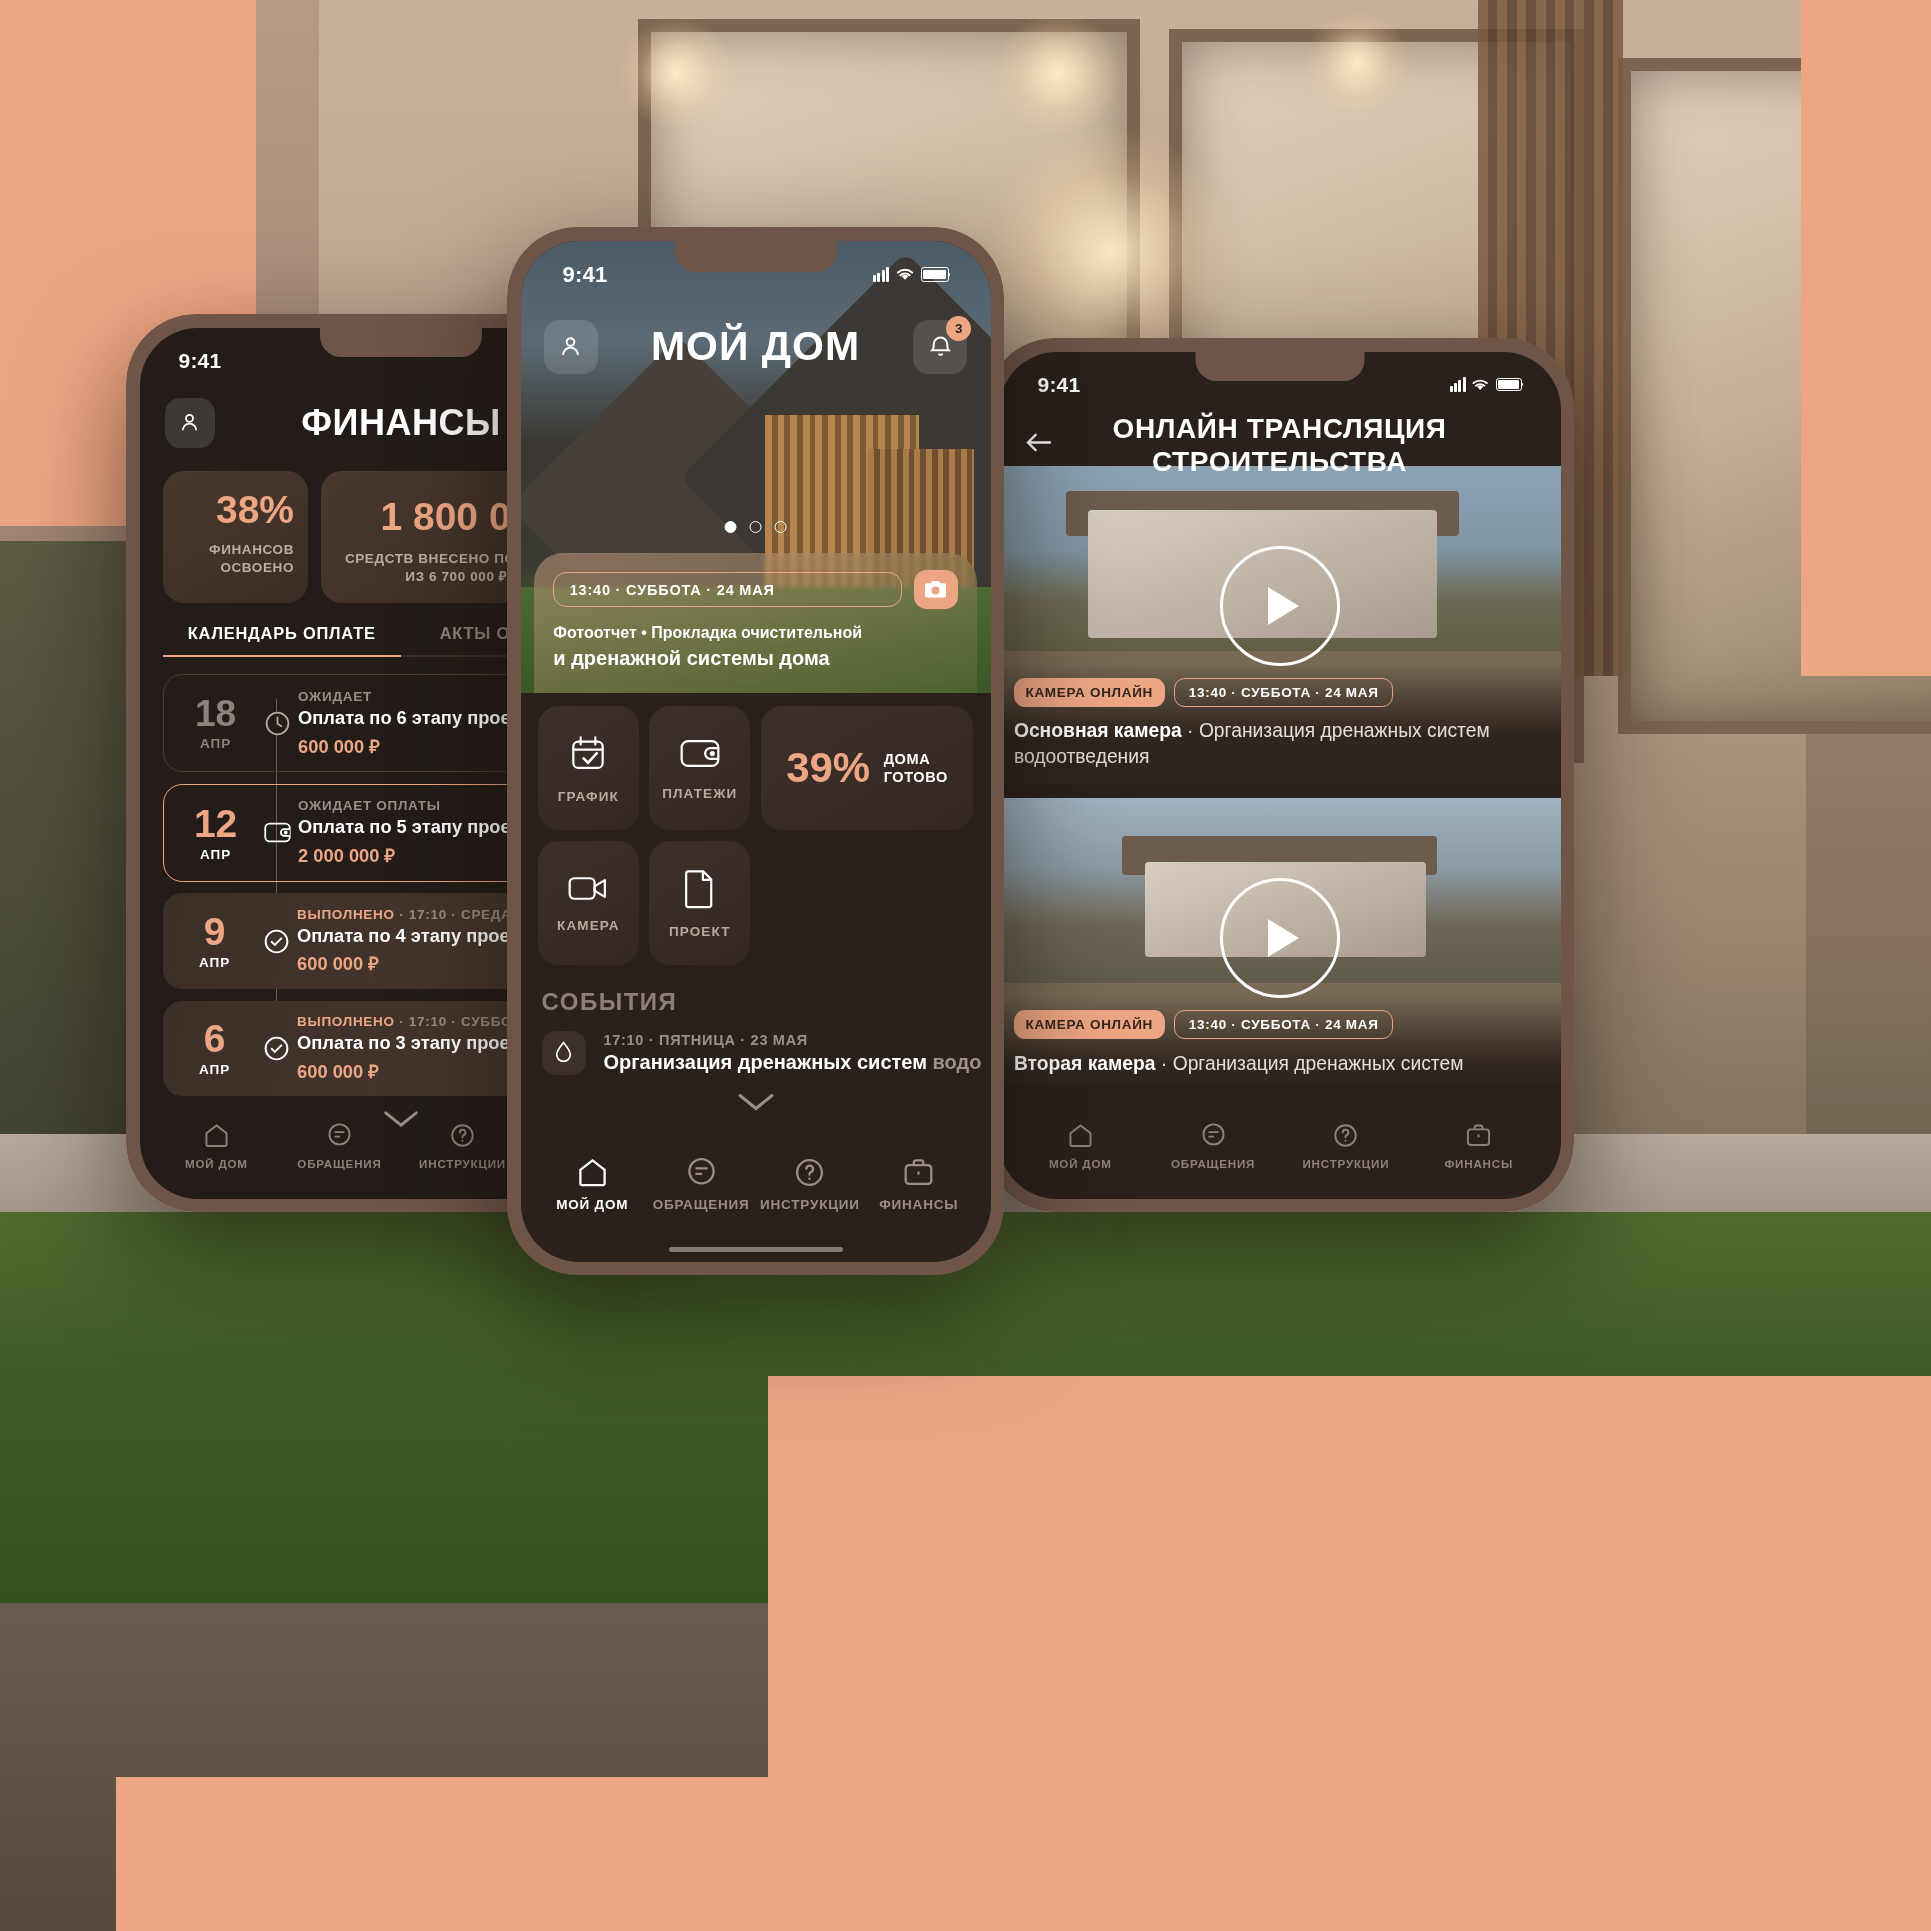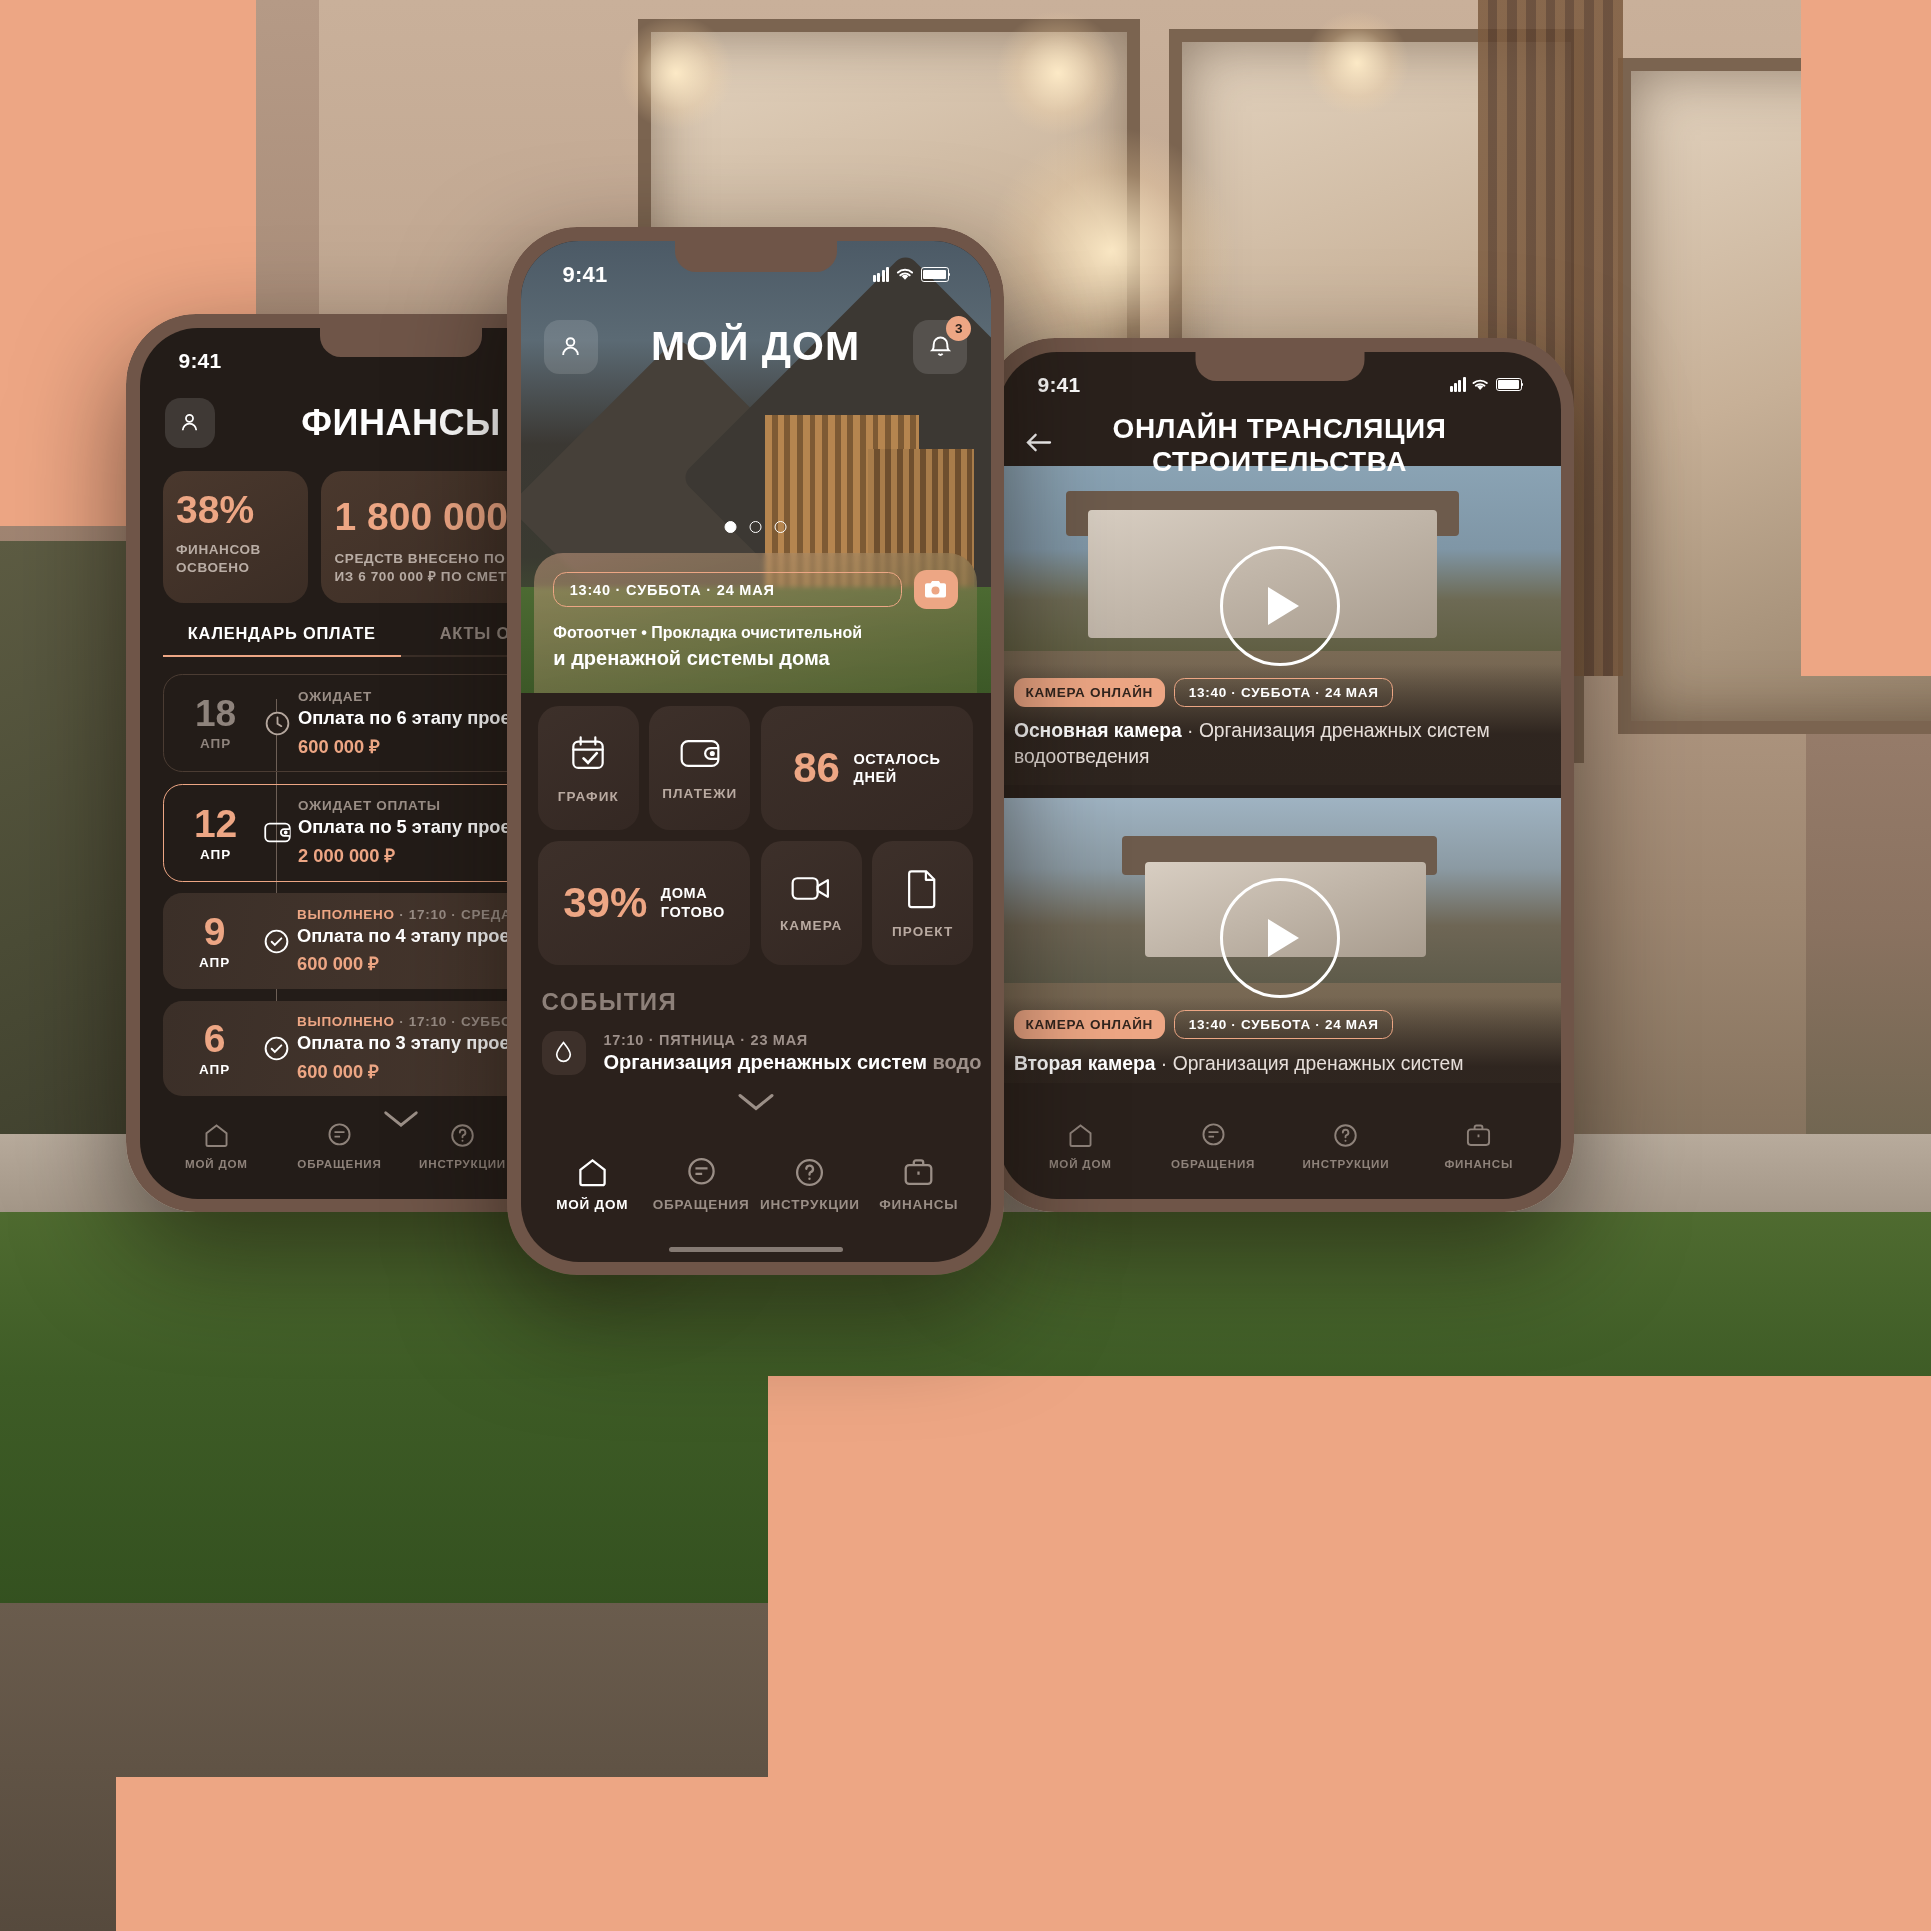--- a/index.html
+++ b/index.html
@@ -126,21 +126,21 @@
   
   #phone-left .screen { background:#231c18; }
   .fin-head {
     display:flex; align-items:center; justify-content:space-between;
     padding:0 25px;
   }
   .fin-title { color:#fff; font-weight:800; font-size:36px; letter-spacing:0.5px; }
   .stat-row { display:flex; gap:13.5px; padding:0 23px; }
   .stat-card {
     background:linear-gradient(150deg,#4a382d,#3b2d25);
-    border-radius:21px; padding:17.4px 13.5px; text-align:left; flex:0 0 auto;
+    border-radius:21px; padding:17.4px 13.5px; text-align:right; flex:0 0 auto;
   }
   .stat-big { color:#eda684; font-weight:800; }
   .stat-sub { color:#b9ada5; font-weight:700; letter-spacing:0.6px; line-height:1.35; }
   .tabs { display:flex; padding:0 23px; margin-top:21px; gap:0; }
   .tab { flex:1; text-align:center; padding-bottom:11.6px; font-weight:700; letter-spacing:0.8px; }
   .tab.active { color:#fff; border-bottom:2.9px solid #eda684; }
   .tab.idle { color:#8e837c; border-bottom:2.9px solid #3a2e27; }
 
   .timeline { position:relative; padding:0 23px; margin-top:17.4px; }
   .tl-line { position:absolute; left:136px; top:25px; bottom:19.3px; width:1.9px; background:#6d5f56; }
@@ -681,25 +681,20 @@
 
         <div class="tile" style="grid-column:span 1;height:124px">
           <svg width="44" height="37" viewBox="0 0 30 24" fill="none" stroke="#fff" stroke-width="1.5">
             <rect x="2.5" y="3.5" width="25" height="17" rx="4.4"></rect>
             <path d="M27.5 8.4h-5.4a3.6 3.6 0 0 0 0 7.2h5.4"></path>
               <circle cx="23.4" cy="12" r="1" fill="#fff"></circle>
           </svg>
           <div class="tile-label" style="font-size:13.5px">ПЛАТЕЖИ</div>
         </div>
 
-        <div class="tile tile-wide" style="height:124px">
-          <div class="tile-num" style="font-size:42px">86</div>
-          <div class="tile-cap" style="font-size:14.5px;white-space:pre-line">ОСТАЛОСЬ
-ДНЕЙ</div>
-        </div>
 
         <div class="tile tile-wide" style="height:124px">
           <div class="tile-num" style="font-size:42px">39%</div>
           <div class="tile-cap" style="font-size:14.5px;white-space:pre-line">ДОМА
 ГОТОВО</div>
         </div>
 
         <div class="tile" style="height:124px">
           <svg width="44" height="33" viewBox="0 0 30 22" fill="none" stroke="#fff" stroke-width="1.5">
             <rect x="2.5" y="4" width="17" height="14" rx="3.2"></rect>

